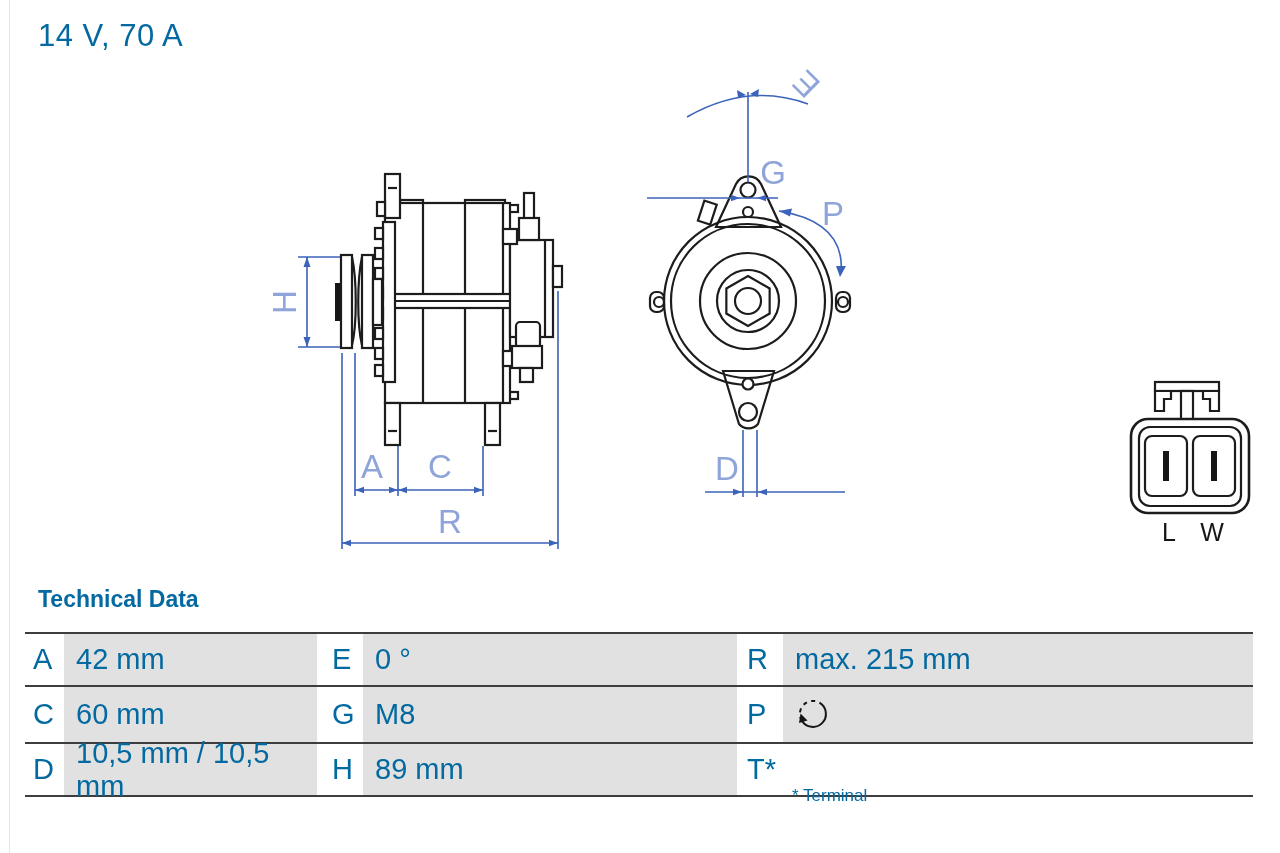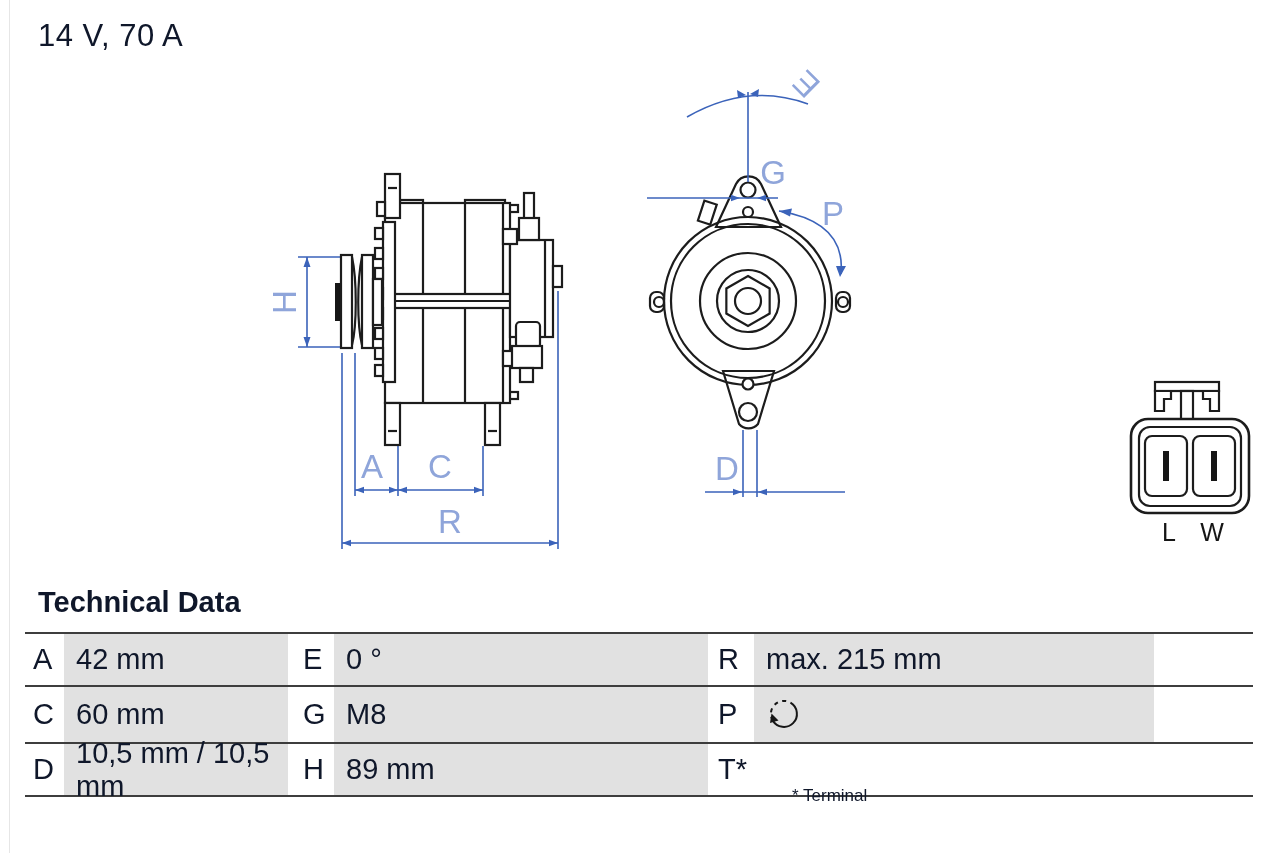--- a/index.html
+++ b/index.html
@@ -1,30 +1,30 @@
 <!DOCTYPE html>
 <html><head>
 <meta charset="utf-8">
 <style>
   html,body{margin:0;padding:0;background:#fff;}
   #stage{position:relative;width:1280px;height:853px;background:#ffffff;overflow:hidden;
-         font-family:"Liberation Sans",sans-serif;color:#0f172a;}
+         font-family:"Liberation Sans",sans-serif;color:#0369a1;}
   #page-edge{position:absolute;left:9px;top:0;width:1px;height:853px;background:#e6e6e6;}
   #diagram-svg{position:absolute;left:0;top:0;width:1280px;height:853px;}
   .title{position:absolute;left:38px;top:18px;font-size:31px;font-weight:500;letter-spacing:.5px;}
-  .heading{position:absolute;left:38px;top:586px;font-size:29px;font-weight:bold;}
+  .heading{position:absolute;left:38px;top:586px;font-size:23px;font-weight:bold;}
   #tech-table{position:absolute;left:25px;top:632px;width:1228px;border-bottom:2px solid #3d3d3d;}
   .trow{display:flex;border-top:2px solid #3d3d3d;}
   .trow .cell{font-size:29px;display:flex;align-items:center;box-sizing:border-box;}
   .r1 .cell{height:51px;} .r2 .cell{height:55px;} .r3 .cell{height:51px;}
   .key{background:#fff;}
   .val{background:#e1e1e1;}
-  .k1{width:39px;padding-left:8px;}   .v1{width:224px;padding-left:12px;}
+  .k1{width:39px;padding-left:8px;}   .v1{width:253px;padding-left:12px;}
   .k2{width:46px;padding-left:15px;}  .v2{width:374px;padding-left:12px;}
-  .k3{width:46px;padding-left:10px;}  .v3{width:400px;padding-left:12px;}
+  .k3{width:46px;padding-left:10px;}  .v3{width:470px;padding-left:12px;}
   .footnote{position:absolute;left:792px;top:786px;font-size:17px;}
   .dimlbl{font-family:"Liberation Sans",sans-serif;font-size:33px;fill:#8fa5da;}
   .blk{stroke:#1c1c1c;stroke-width:2.2;fill:#fff;}
   .blkn{stroke:#1c1c1c;stroke-width:2.2;fill:none;}
   .dim{stroke:#3b63ba;stroke-width:1.6;fill:none;}
   .dimf{fill:#3b63ba;stroke:none;}
   .pinbar{fill:#161616;stroke:none;}
   .lw{font-family:"Liberation Sans",sans-serif;font-size:25px;fill:#161616;}
 </style>
 </head>

